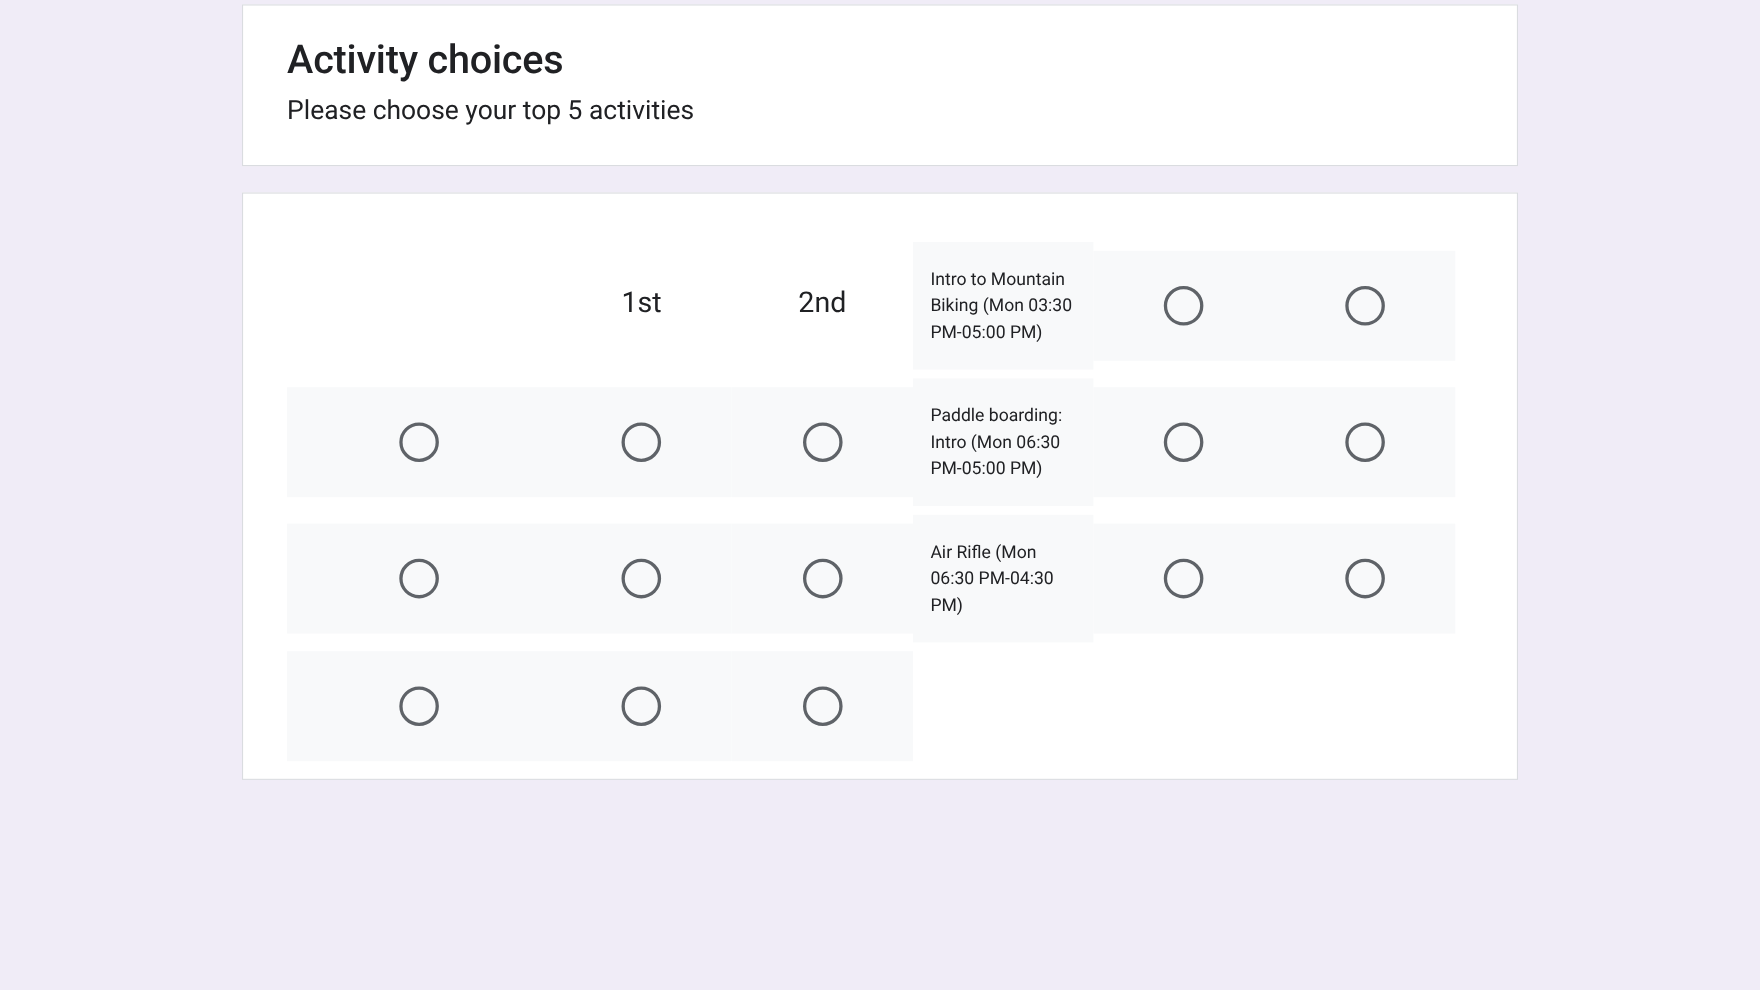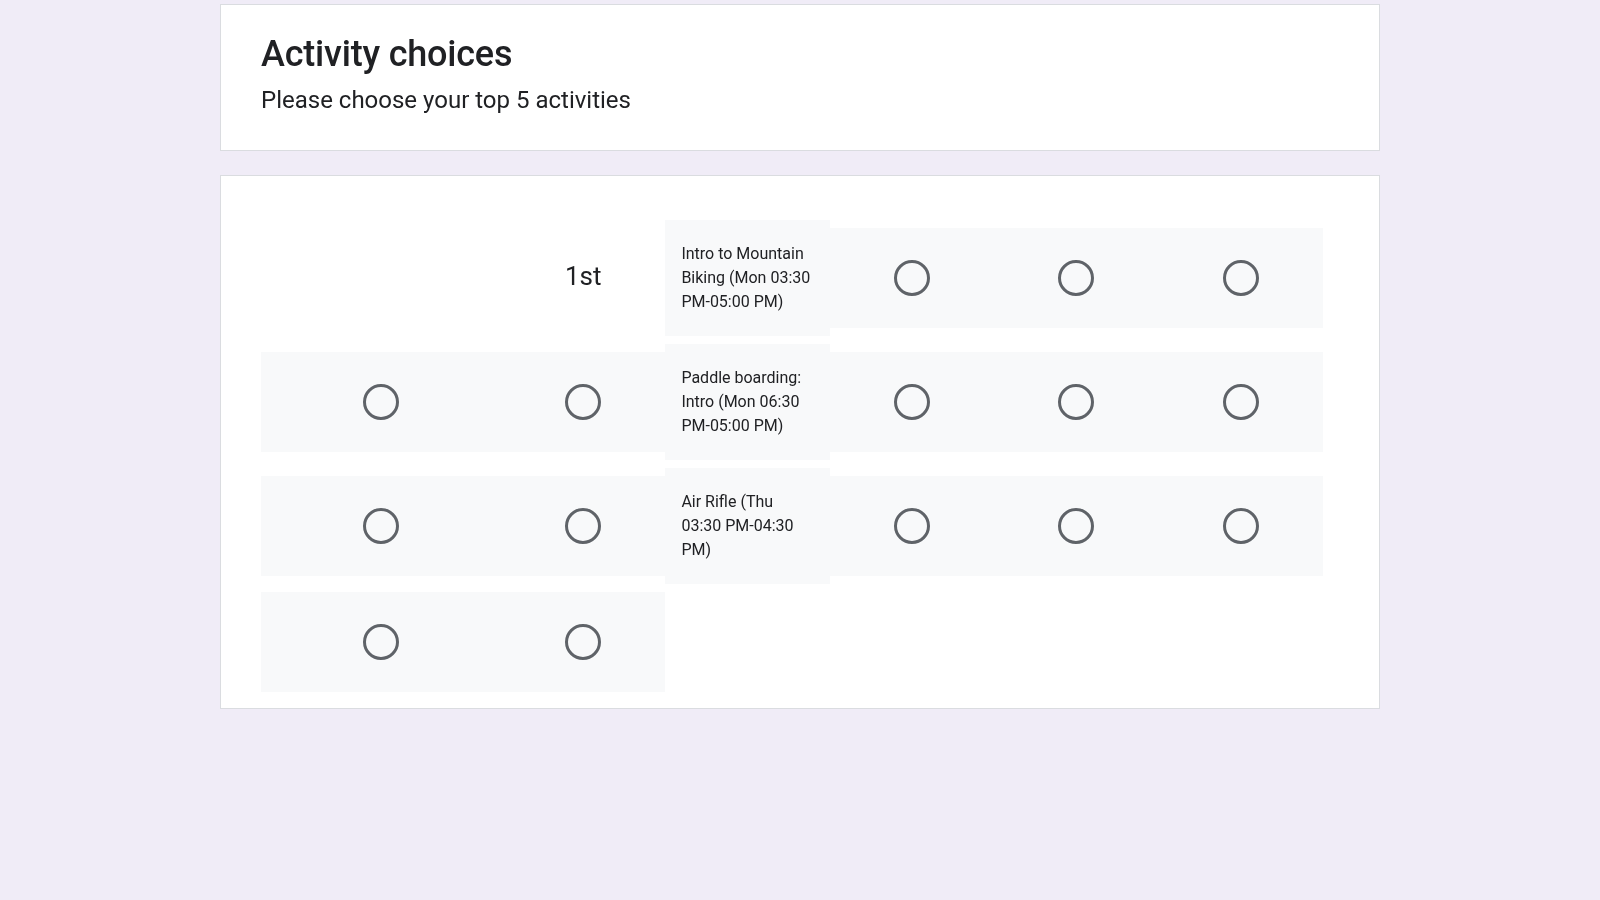--- a/index.html
+++ b/index.html
@@ -104,20 +104,21 @@
   <div class="card header-card">
     <h2 class="section-title">Activity choices</h2>
     <div class="section-desc">Please choose your top 5 activities</div>
   </div>
 
   <div class="card question-card">
     <div class="grid">
 
       <div></div>
       <div class="grid-header">1st</div>
+      <div class="grid-header">2nd</div>
 
       <div class="grid-row row-bg">
         <div class="row-label">Intro to Mountain Biking (Mon 03:30 PM-05:00 PM)</div>
         <div class="radio-cell">
             <div class="radio"></div>
           </div>
         <div class="radio-cell">
             <div class="radio"></div>
           </div>
         <div class="radio-cell">
@@ -144,21 +145,21 @@
           </div>
         <div class="radio-cell">
             <div class="radio"></div>
           </div>
         <div class="radio-cell">
             <div class="radio"></div>
           </div>
       </div>
 
       <div class="grid-row row-bg">
-        <div class="row-label">Air Rifle (Thu 03:30 PM-04:30 PM)</div>
+        <div class="row-label">Air Rifle (Mon 06:30 PM-04:30 PM)</div>
         <div class="radio-cell">
             <div class="radio"></div>
           </div>
         <div class="radio-cell">
             <div class="radio"></div>
           </div>
         <div class="radio-cell">
             <div class="radio"></div>
           </div>
         <div class="radio-cell">

